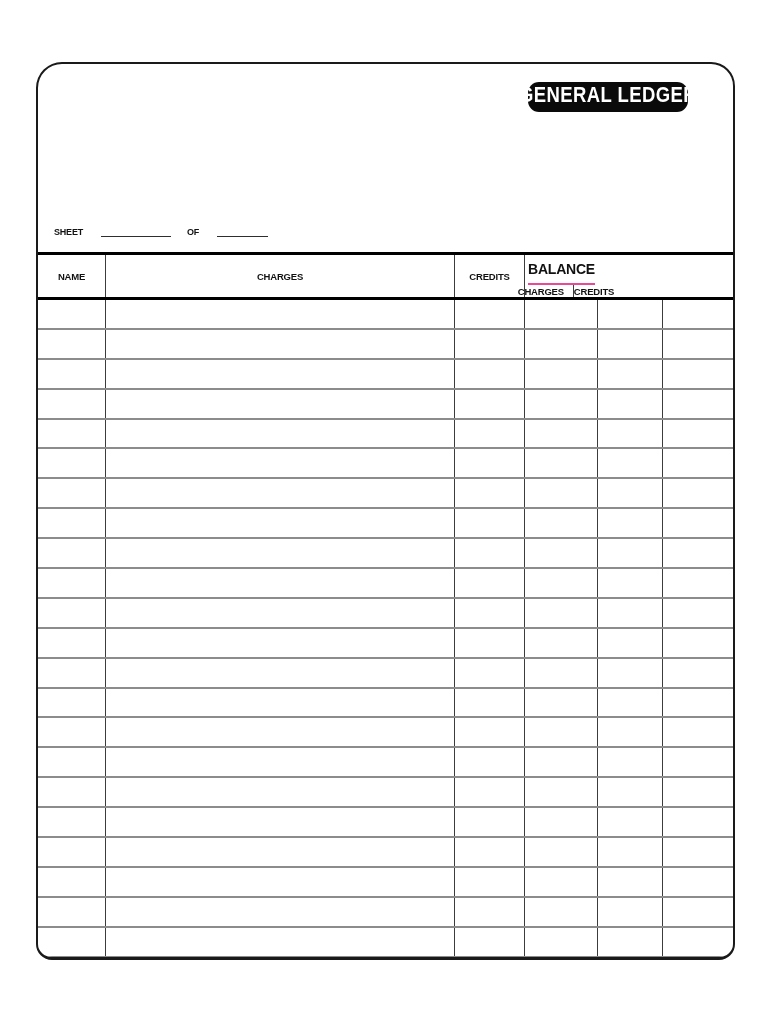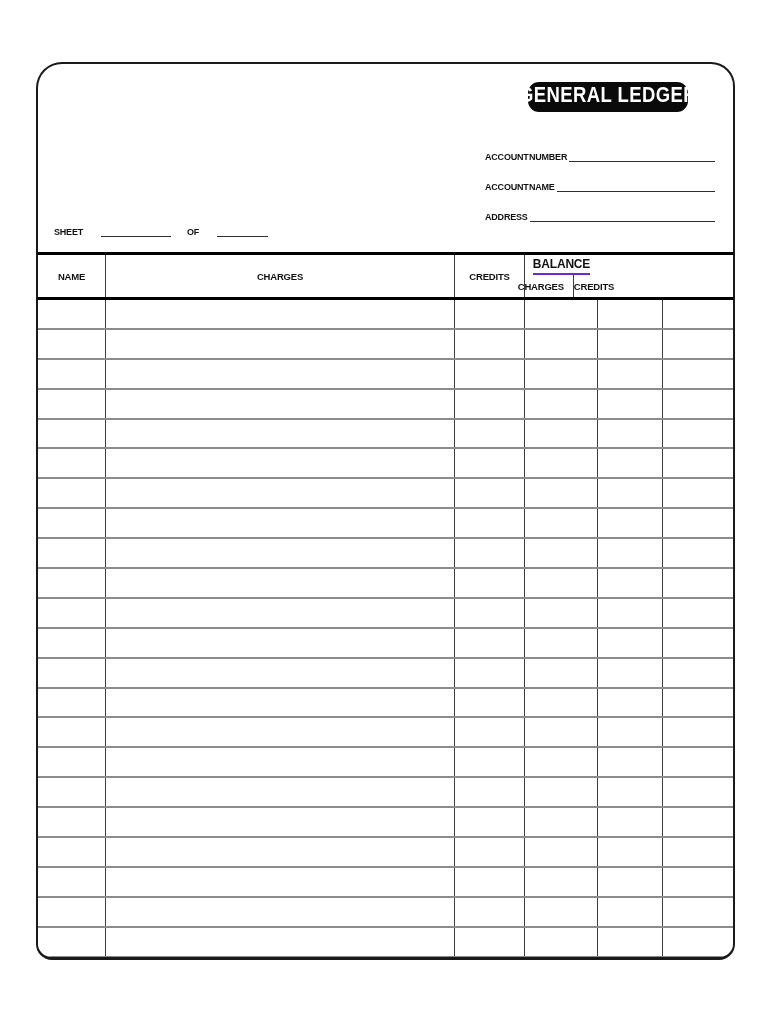--- a/index.html
+++ b/index.html
@@ -101,24 +101,24 @@
     border-right: 1.5px solid #3c3c3c;
   }
   .th.balance-group {
     display: flex;
     flex-direction: column;
     border-right: none;
     padding: 0;
   }
   .balance-label {
     box-sizing: border-box;
-    height: 20px;
-    border-bottom: 2px solid #6d28d9;
+    height: 30px;
+    border-bottom: 2px solid #ec4899;
     display: flex; align-items: center; justify-content: center;
-    font-size: 12px; font-weight: bold; letter-spacing: -0.2px;
+    font-size: 14px; font-weight: bold; letter-spacing: -0.2px;
   }
   .balance-sub {
     flex: 1;
     display: grid;
     grid-template-columns: 65px 1fr;
   }
   .balance-sub .sub {
     display: flex; align-items: center; justify-content: center;
     font-size: 9.5px; font-weight: bold; letter-spacing: -0.2px;
   }
@@ -137,34 +137,20 @@
 </head>
 <body>
 
 <div class="page">
   <div class="form">
 
     <div class="badge">
       <span class="badge-text">GENERAL LEDGER</span>
     </div>
 
-    <div class="fields">
-      <div class="field-row">
-        <span class="field-label">ACCOUNT NUMBER</span>
-        <div class="fill-line"></div>
-      </div>
-      <div class="field-row">
-        <span class="field-label">ACCOUNT NAME</span>
-        <div class="fill-line"></div>
-      </div>
-      <div class="field-row">
-        <span class="field-label">ADDRESS</span>
-        <div class="fill-line"></div>
-      </div>
-    </div>
 
     <div class="sheet-row">
       <span class="field-label">SHEET</span>
       <div class="fill-line sheet-line-1"></div>
       <span class="field-label">OF</span>
       <div class="fill-line sheet-line-2"></div>
     </div>
 
     <div class="ledger-table">
       <div class="thead">

